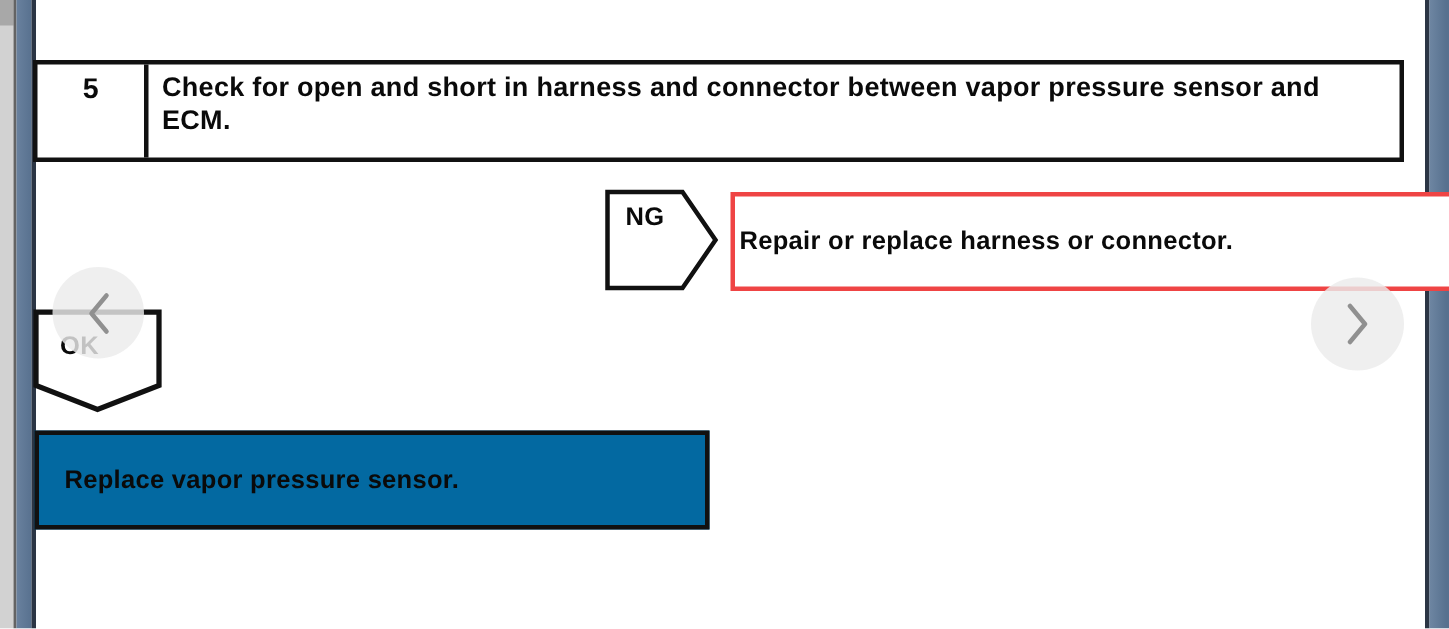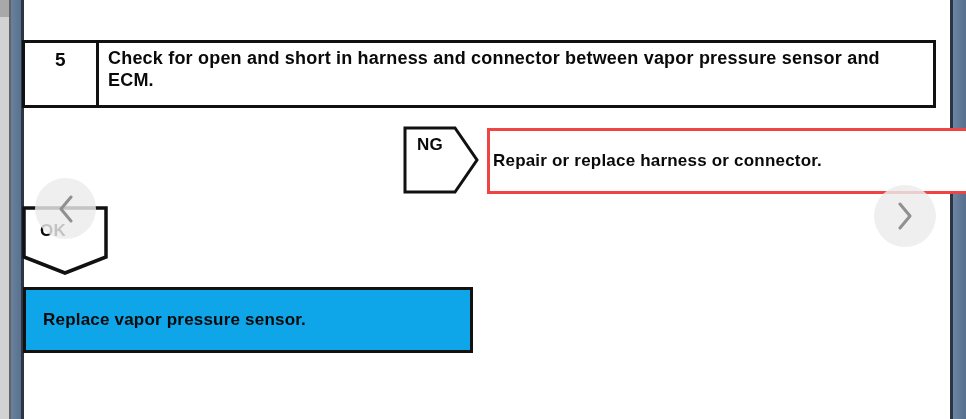--- a/index.html
+++ b/index.html
@@ -75,21 +75,21 @@
   .ok-shape {
     position: absolute; left: 22px; top: 206px; width: 86px; height: 70px; z-index: 1;
   }
   .ok-label {
     position: absolute; left: 22px; top: 219px; width: 62px; height: 24px;
     display: flex; align-items: center; justify-content: center;
     font-size: 17px; z-index: 2;
   }
   .ok-box {
     position: absolute; left: 23px; top: 287px; width: 450px; height: 66px;
-    border: 3px solid #111111; background: #0ea5e9;
+    border: 3px solid #111111; background: #0369a1;
     display: flex; align-items: center; padding-left: 17px;
     font-size: 17px; z-index: 1;
   }
   
   .nav-btn {
     position: absolute; border-radius: 50%;
     background: rgba(235, 235, 235, 0.82);
     display: flex; align-items: center; justify-content: center;
     z-index: 5; border: none; cursor: pointer;
   }

